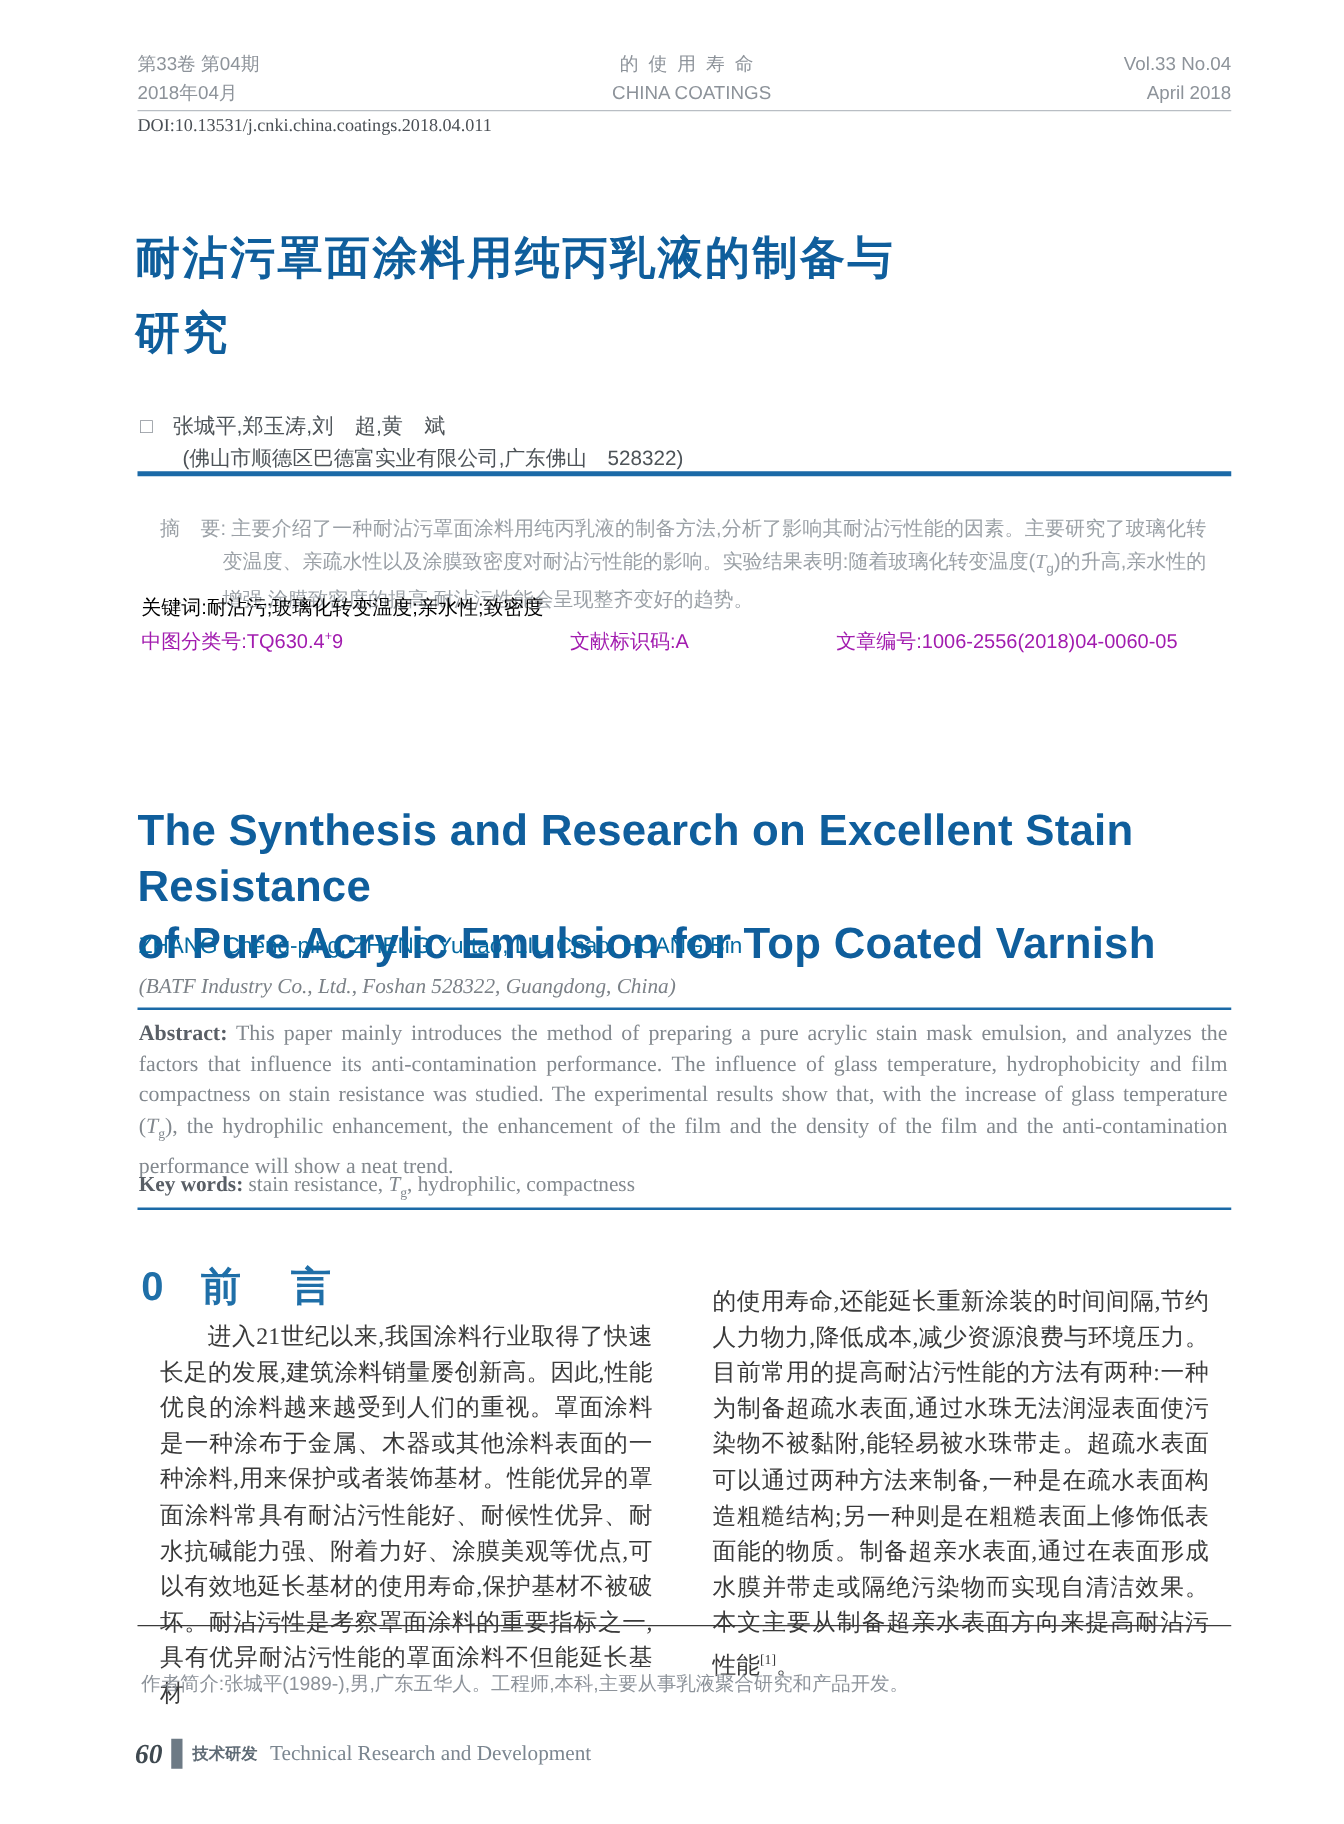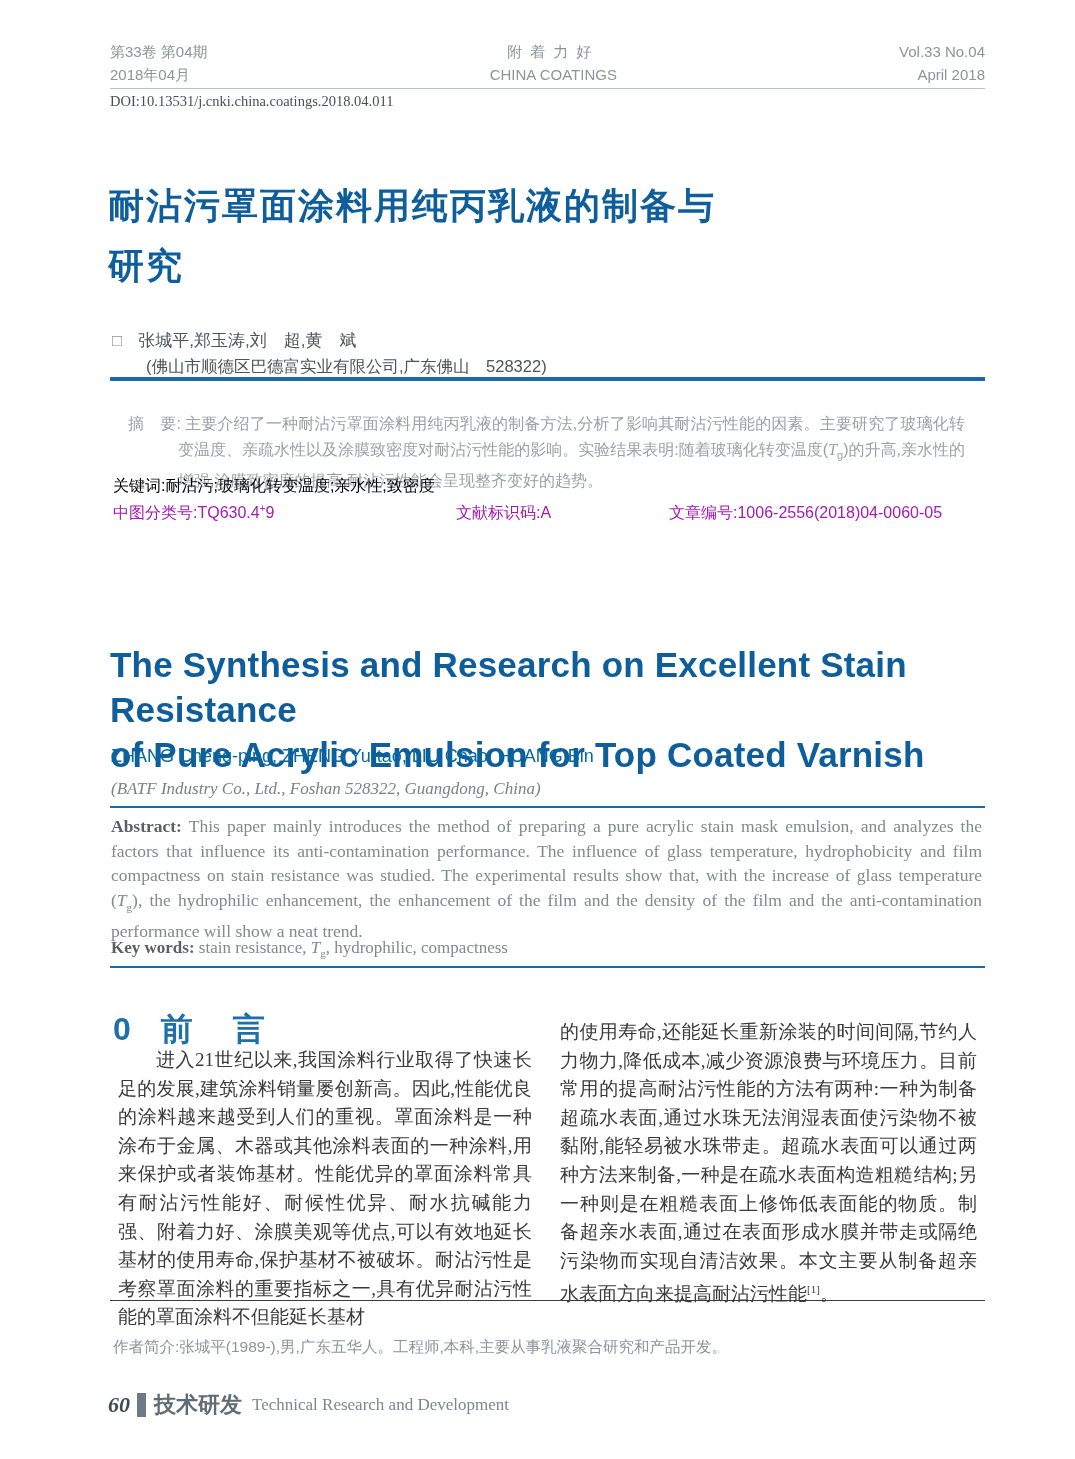--- a/index.html
+++ b/index.html
@@ -104,21 +104,21 @@
     color:#1f6fa8;font-size:32px;font-weight:bold;
   }
   .section-heading .sec-num{margin-right:30px;}
   .sec-title{letter-spacing:4px;}
   .col{
     position:absolute;
     color:#3a3a3a;font-size:19px;line-height:28.6px;
     font-family:"Liberation Serif",serif;
     text-align:justify;
   }
-  .col p{margin:8px;}
+  .col p{margin:18px;}
   .col-left{left:110px;width:430px;top:1038px;}
   .col-left p{text-indent:2em;}
   .col-right{left:552px;width:433px;top:1010px;}
   .col sup{font-size:11px;}
   
   .foot-rule{
     position:absolute;left:110px;right:90px;top:1300px;
     border-top:1.5px solid #3a3a3a;
   }
   .fn{
@@ -135,39 +135,39 @@
   .footer .pg{
     font-family:"Liberation Serif",serif;
     font-style:italic;font-weight:bold;
     color:#3f4950;font-size:22px;
   }
   .footer .bar{
     display:inline-block;width:9px;height:24px;
     background:#6d7a85;margin:0 8px 0 7px;
   }
   .footer .col-cn{
-    color:#5f6b75;font-size:22px;font-weight:bold;margin-right:10px;
+    color:#5f6b75;font-size:13px;font-weight:bold;margin-right:10px;
   }
   .footer .col-en{
     color:#7b8690;font-size:17px;
     font-family:"Liberation Serif",serif;
   }
 </style>
 </head>
 <body>
 
 <div class="page">
 
   <div class="header">
     <div class="h-left">
       <div>第33卷 第04期</div>
       <div>2018年04月</div>
     </div>
     <div class="h-center">
-      <div class="h-name-cn">附着力好</div>
+      <div class="h-name-cn">的使用寿命</div>
       <div>CHINA COATINGS</div>
     </div>
     <div class="h-right">
       <div>Vol.33  No.04</div>
       <div>April  2018</div>
     </div>
   </div>
   <div class="header-rule"></div>
   <div class="doi">DOI:10.13531/j.cnki.china.coatings.2018.04.011</div>
 

